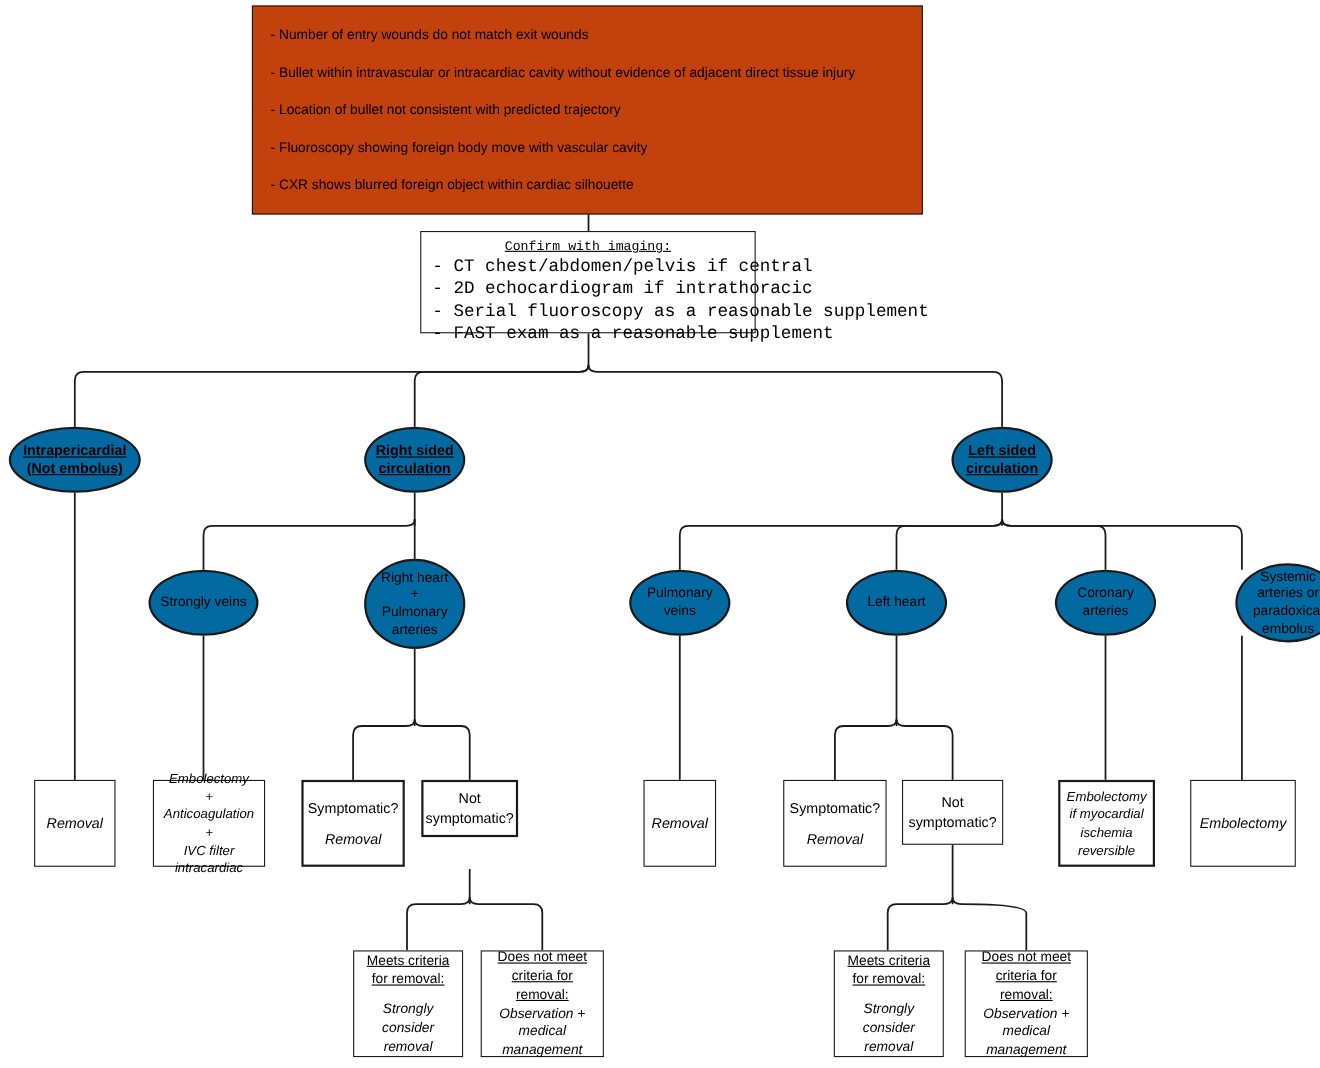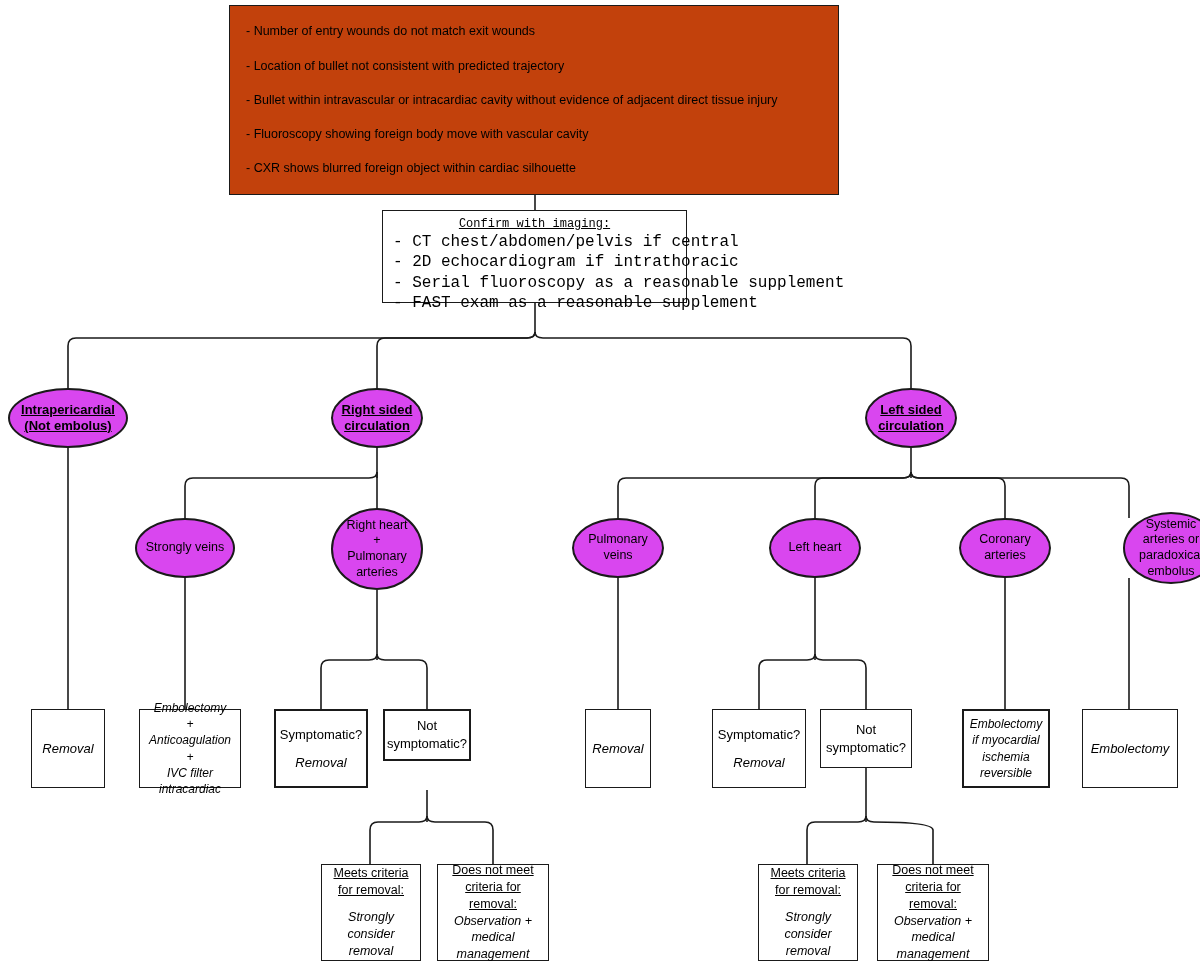--- a/index.html
+++ b/index.html
@@ -83,21 +83,21 @@
     line-height: 1.28;
     white-space: nowrap;
   }
 
   
   .node-ellipse {
     position: absolute;
     box-sizing: border-box;
     border: 2px solid #1a1a1a;
     border-radius: 50%;
-    background: #d946ef;
+    background: #0369a1;
     display: flex;
     align-items: center;
     justify-content: center;
     text-align: center;
     color: #000;
     line-height: 1.25;
   }
   .node-ellipse.major { border-width: 2.6px; }
 
   .ttl-under { text-decoration: underline; }
@@ -158,22 +158,22 @@
 
     <path d="M 1129 578 L 1129 709"></path>
 
     <path d="M 866 768 L 866 822"></path>
     <path d="M 807 864 L 807 830 Q 807 822 815 822 L 858 822 Q 866 822 866 816"></path>
     <path d="M 933 864 L 933 830 Q 933 822 874 822 Q 866 822 866 816"></path>
   </svg>
 
   <div class="crit-list" style="left:229px; top:5px; width:610px; height:190px;">
     <div class="li">- Number of entry wounds do not match exit wounds</div>
+    <div class="li">- Bullet within intravascular or intracardiac cavity without evidence of adjacent direct tissue injury</div>
     <div class="li">- Location of bullet not consistent with predicted trajectory</div>
-    <div class="li">- Bullet within intravascular or intracardiac cavity without evidence of adjacent direct tissue injury</div>
     <div class="li"> - Fluoroscopy showing foreign body move with vascular cavity</div>
     <div class="li">- CXR shows blurred foreign object within cardiac silhouette</div>
   </div>
 
   <div class="imaging-box" style="left:382px; top:210px; width:305px; height:93px;">
     <div class="hdr">Confirm with imaging:</div>
     <div class="ln">- CT chest/abdomen/pelvis if central</div>
     <div class="ln">- 2D echocardiogram if intrathoracic</div>
     <div class="ln">- Serial fluoroscopy as a reasonable supplement</div>
     <div class="ln">- FAST exam as a reasonable supplement</div>

